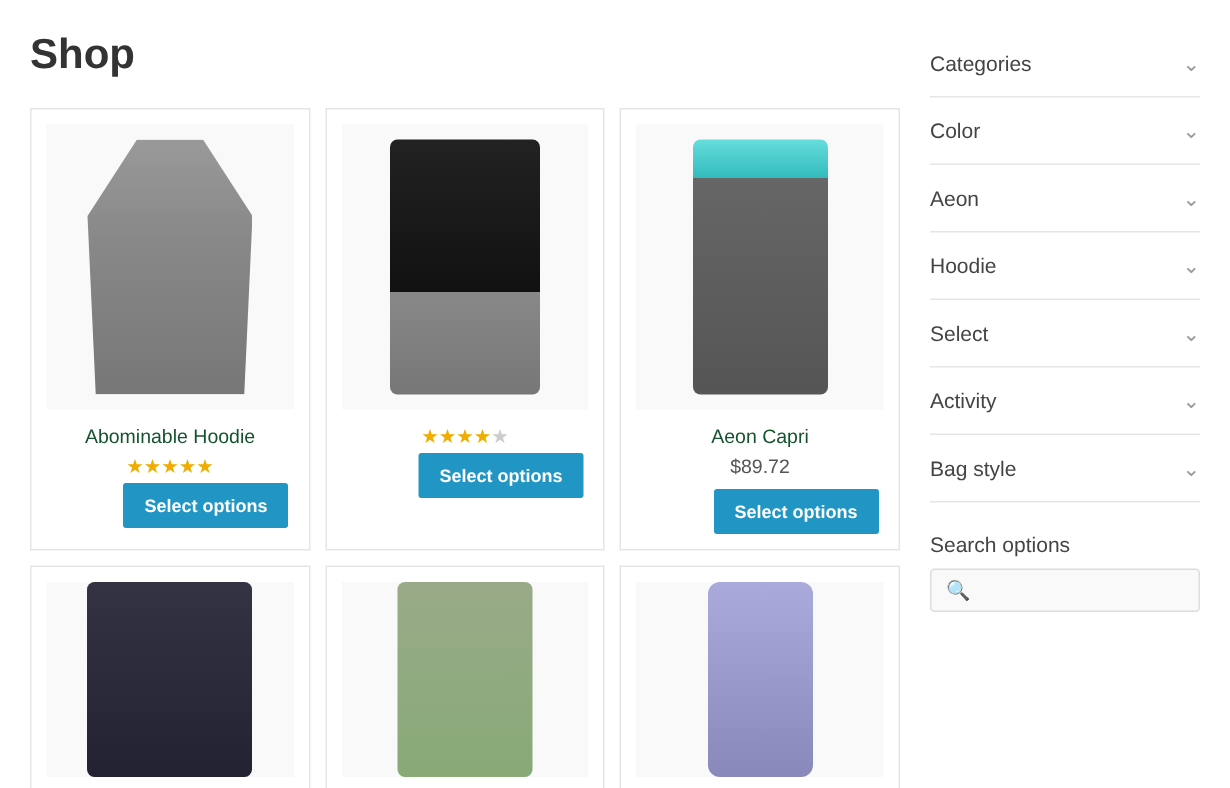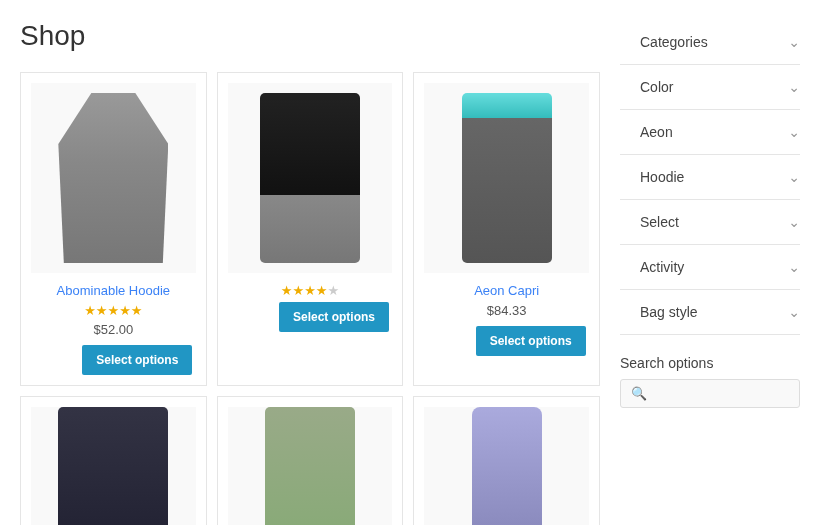--- a/index.html
+++ b/index.html
@@ -2,52 +2,52 @@
 <html><head>
   <meta charset="utf-8">
   <style>
     * { box-sizing: border-box; margin: 0; padding: 0; }
     body { font-family: Arial, sans-serif; background: #fff; color: #333; font-size: 14px; }
 
     .page-container { display: flex; max-width: 820px; margin: 0 auto; padding: 20px; }
 
     .main-content { flex: 1; padding-right: 20px; }
 
-    .page-title { font-size: 28px; font-weight: 400; margin-bottom: 20px; color: #333; }
+    .page-title { font-size: 28px; font-weight: 700; margin-bottom: 20px; color: #333; }
 
     .products-grid { display: grid; grid-template-columns: repeat(3, 1fr); gap: 10px; }
 
     .product-card { border: 1px solid #e5e5e5; padding: 10px; text-align: center; background: #fff; }
 
     .product-image-container { width: 100%; height: 190px; display: flex; align-items: center; justify-content: center; overflow: hidden; margin-bottom: 10px; background: #f9f9f9; }
 
     
     .img-hoodie { background: linear-gradient(180deg, #999 0%, #888 40%, #777 100%); clip-path: polygon(30% 0%, 70% 0%, 85% 15%, 100% 30%, 95% 100%, 5% 100%, 0% 30%, 15% 15%); width: 110px; height: 170px; border-radius: 5px; }
     .img-jacket { background: linear-gradient(180deg, #222 0%, #111 60%, #888 60%, #777 100%); width: 100px; height: 170px; border-radius: 5px; }
     .img-capri { background: linear-gradient(180deg, #6dd 0%, #3bb 15%, #666 15%, #555 100%); width: 90px; height: 170px; border-radius: 5px; }
     .img-shirt2 { background: linear-gradient(180deg, #334 0%, #223 100%); width: 110px; height: 130px; border-radius: 5px; }
     .img-pants { background: linear-gradient(180deg, #9a8 0%, #8a7 100%); width: 90px; height: 130px; border-radius: 5px; }
     .img-bottle { background: linear-gradient(180deg, #aad 0%, #88b 100%); width: 70px; height: 130px; border-radius: 8px; }
 
-    .product-name { font-size: 13px; color: #3b82f6; margin-bottom: 5px; }
+    .product-name { font-size: 13px; color: #14532d; margin-bottom: 5px; }
 
     .stars { color: #f0ad00; font-size: 13px; margin-bottom: 4px; }
 
     .product-price { font-size: 13px; color: #555; margin-bottom: 8px; }
 
     .select-options-btn { background: #2196c4; color: #fff; border: none; padding: 8px 14px; cursor: pointer; font-size: 12px; font-weight: bold; border-radius: 2px; margin-left: 48px; }
 
     
     .sidebar { width: 180px; flex-shrink: 0; }
 
     .filter-section { border-bottom: 1px solid #e5e5e5; padding: 14px 0; }
 
     .filter-header { display: flex; justify-content: space-between; align-items: center; cursor: pointer; }
 
-    .filter-label { font-size: 14px; color: #444; font-weight: 400; margin-left: 20px; }
+    .filter-label { font-size: 14px; color: #444; font-weight: 400; }
 
     .chevron-icon { color: #999; font-size: 14px; }
 
     .search-section { margin-top: 20px; }
 
     .search-title { font-size: 14px; color: #444; margin-bottom: 8px; }
 
     .search-box { display: flex; align-items: center; border: 1px solid #ddd; border-radius: 3px; padding: 6px 10px; background: #f9f9f9; }
 
     .search-icon-span { color: #aaa; margin-right: 6px; font-size: 13px; }
@@ -60,37 +60,36 @@
 <div class="page-container">
   <div class="main-content">
     <h1 class="page-title">Shop</h1>
     <div class="products-grid" id="products-grid">
     <div class="product-card">
       <div class="product-image-container" style="height:190px">
         <div class="img-hoodie"></div>
       </div>
       <div class="product-name">Abominable Hoodie</div>
       <div class="stars"><span style="color:#f0ad00;">★</span><span style="color:#f0ad00;">★</span><span style="color:#f0ad00;">★</span><span style="color:#f0ad00;">★</span><span style="color:#f0ad00;">★</span></div>
-      <div class="product-price">$52.00</div>
       <button class="select-options-btn">Select options</button>
     </div>
         <div class="product-card">
       <div class="product-image-container" style="height:190px">
         <div class="img-jacket"></div>
       </div>
       <div class="stars"><span style="color:#f0ad00;">★</span><span style="color:#f0ad00;">★</span><span style="color:#f0ad00;">★</span><span style="color:#f0ad00;">★</span><span style="color:#ccc;">★</span></div>
       <button class="select-options-btn">Select options</button>
     </div>
         <div class="product-card">
       <div class="product-image-container" style="height:190px">
         <div class="img-capri"></div>
       </div>
       <div class="product-name">Aeon Capri</div>
       
-      <div class="product-price">$84.33</div>
+      <div class="product-price">$89.72</div>
       <button class="select-options-btn">Select options</button>
     </div>
         <div class="product-card">
       <div class="product-image-container" style="height:130px">
         <div class="img-shirt2"></div>
       </div>
 
     </div>
         <div class="product-card">
       <div class="product-image-container" style="height:130px">

